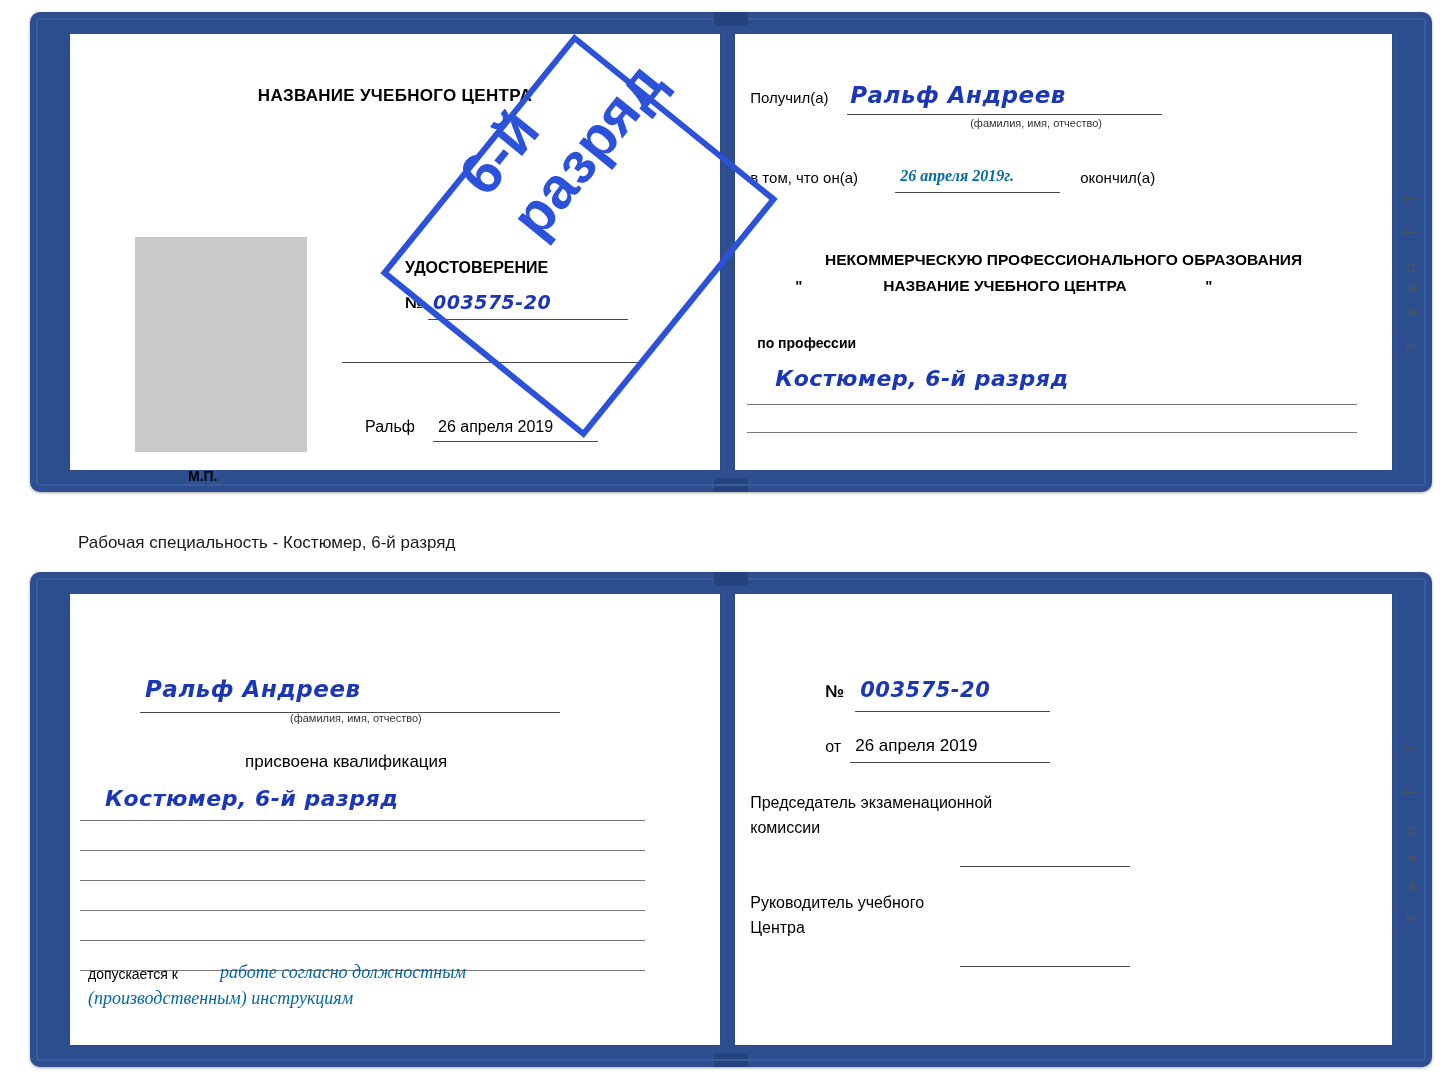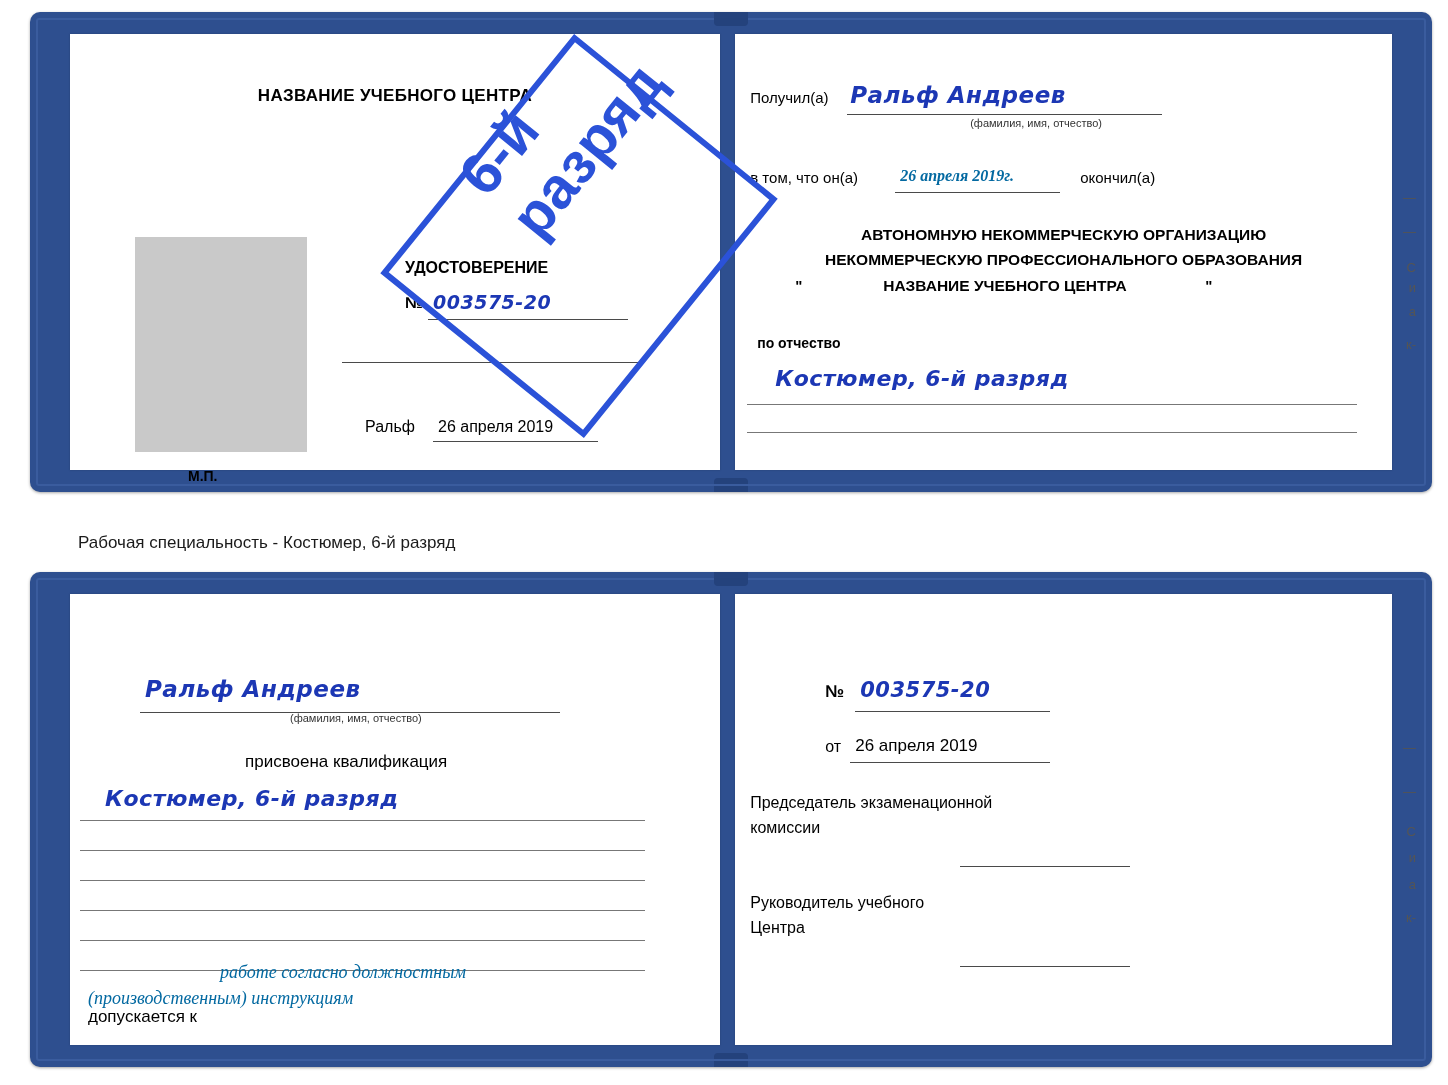--- a/index.html
+++ b/index.html
@@ -144,27 +144,26 @@
     <div class="t" style="left:15px;top:55px;font-size:15px;">Получил(а)</div>
     <div class="t hand" style="left:115px;top:48px;font-size:23px;">Ральф Андреев</div>
     <div class="line" style="left:112px;top:80px;width:315px;"></div>
     <div class="t small" style="left:235px;top:83px;">(фамилия, имя, отчество)</div>
 
     <div class="t" style="left:15px;top:135px;font-size:15px;">в том, что он(а)</div>
     <div class="t hand2 bold" style="left:165px;top:133px;font-size:16px;">26 апреля 2019г.</div>
     <div class="line" style="left:160px;top:158px;width:165px;"></div>
     <div class="t" style="left:345px;top:135px;font-size:15px;">окончил(а)</div>
 
-    <div class="t bold center" style="left:0;right:0;top:192px;font-size:15.5px;">АВТОНОМНУЮ НЕКОММЕРЧЕСКУЮ ОРГАНИЗАЦИЮ</div>
     <div class="t bold center" style="left:0;right:0;top:217px;font-size:15.5px;">НЕКОММЕРЧЕСКУЮ ПРОФЕССИОНАЛЬНОГО ОБРАЗОВАНИЯ</div>
     <div class="t bold" style="left:60px;top:243px;font-size:15px;">"</div>
     <div class="t bold" style="left:148px;top:243px;font-size:15.5px;">НАЗВАНИЕ УЧЕБНОГО ЦЕНТРА</div>
     <div class="t bold" style="left:470px;top:243px;font-size:15px;">"</div>
 
-    <div class="t bold" style="left:22px;top:301px;font-size:14px;">по отчество</div>
+    <div class="t bold" style="left:22px;top:301px;font-size:14px;">по профессии</div>
     <div class="t hand" style="left:40px;top:332px;font-size:22px;">Костюмер, 6-й разряд</div>
 
     <div class="line thin" style="left:12px;top:370px;width:610px;"></div>
     <div class="line thin" style="left:12px;top:398px;width:610px;"></div>
   </div>
 
   <div class="edge" style="right:16px;top:178px;">—</div>
   <div class="edge" style="right:16px;top:212px;">—</div>
   <div class="edge" style="right:16px;top:248px;">С</div>
   <div class="edge" style="right:16px;top:268px;">и</div>
@@ -192,21 +191,21 @@
 
     <div class="t hand" style="left:35px;top:192px;font-size:22px;">Костюмер, 6-й разряд</div>
 
     <div class="line thin" style="left:10px;top:226px;width:565px;"></div>
     <div class="line thin" style="left:10px;top:256px;width:565px;"></div>
     <div class="line thin" style="left:10px;top:286px;width:565px;"></div>
     <div class="line thin" style="left:10px;top:316px;width:565px;"></div>
     <div class="line thin" style="left:10px;top:346px;width:565px;"></div>
     <div class="line thin" style="left:10px;top:376px;width:565px;"></div>
 
-    <div class="t" style="left:18px;top:372px;font-size:17px;margin-top:41px;">допускается к</div>
+    <div class="t" style="left:18px;top:372px;font-size:14px;">допускается к</div>
     <div class="t hand2" style="left:150px;top:368px;font-size:18px;">работе согласно должностным</div>
     <div class="t hand2" style="left:18px;top:394px;font-size:18px;">(производственным) инструкциям</div>
   </div>
 
   <div class="page right">
 
     <div class="t bold" style="left:90px;top:88px;font-size:17px;">№</div>
     <div class="t hand" style="left:125px;top:84px;font-size:21px;">003575-20</div>
     <div class="line" style="left:120px;top:117px;width:195px;"></div>
 

